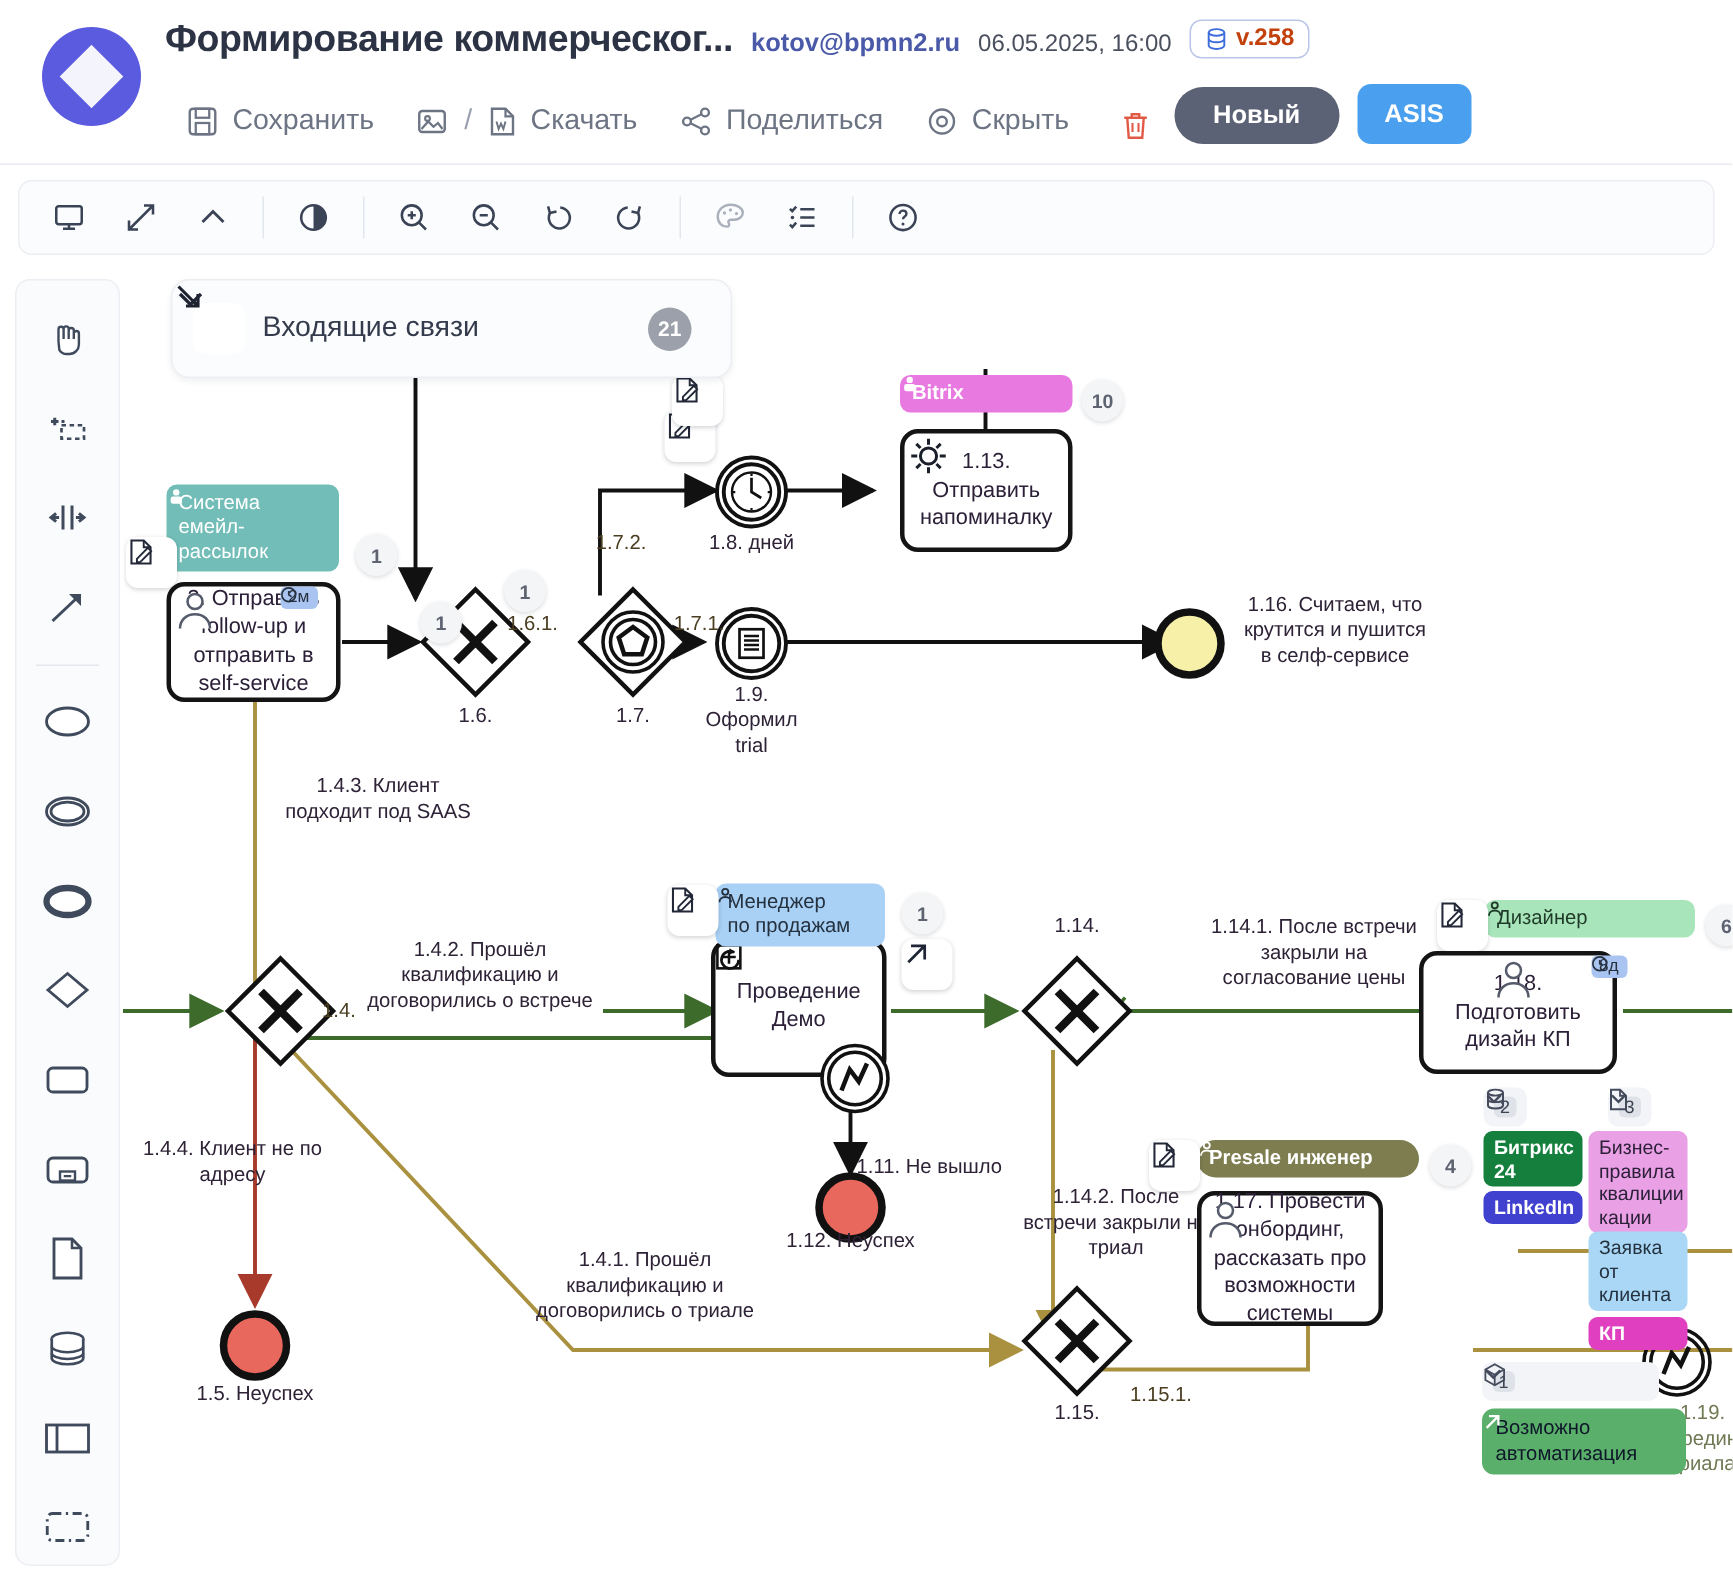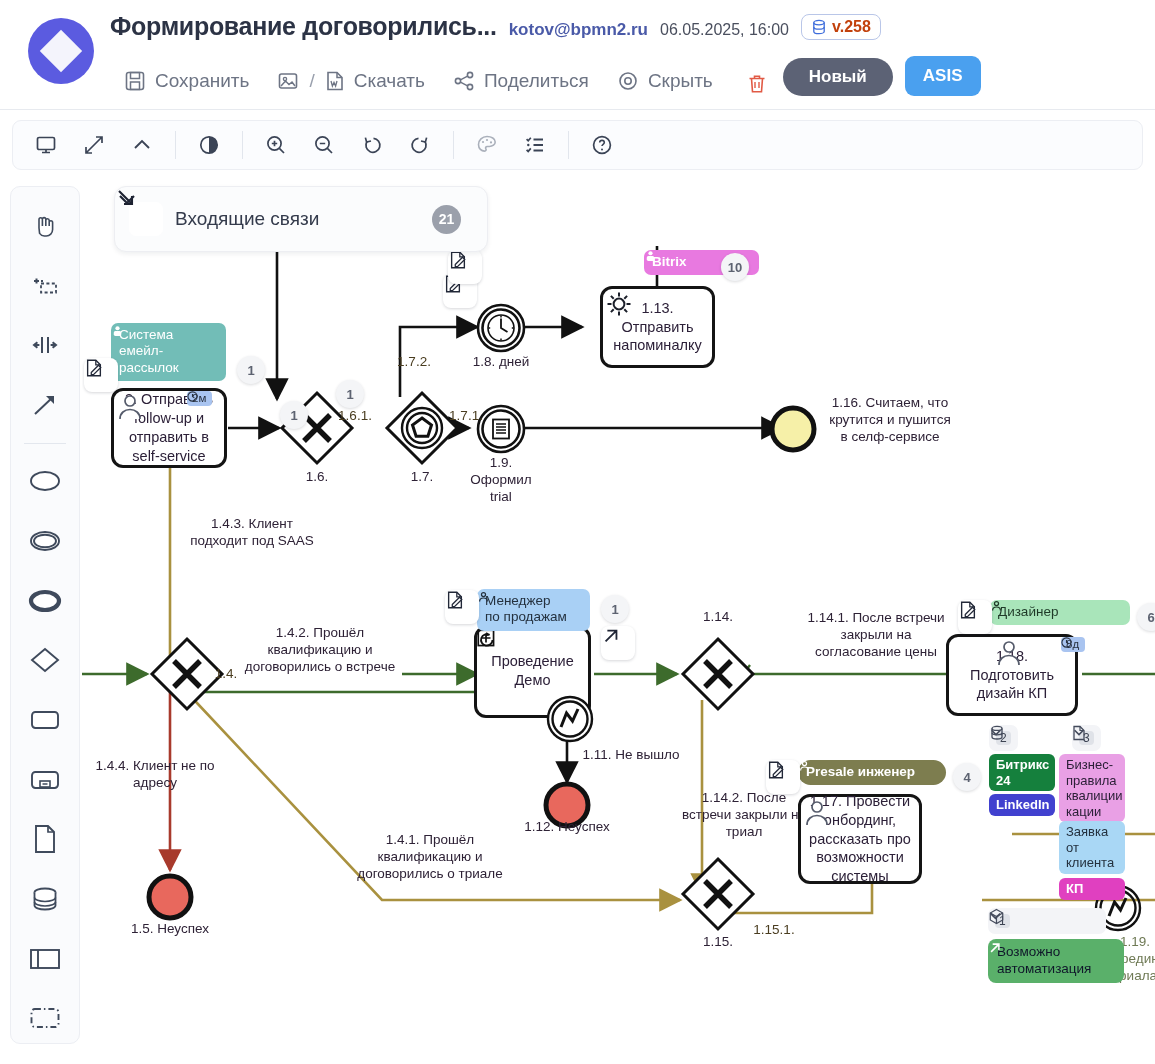--- a/index.html
+++ b/index.html
@@ -164,21 +164,21 @@
 
 <div class="header">
 
   <div class="logo-wrap">
     <div class="logo-circle">
       <div class="logo-diamond"></div>
     </div>
   </div>
 
   <div class="title-row">
-    <span class="doc-title">Формирование договорились...</span>
+    <span class="doc-title">Формирование коммерческог...</span>
     <span class="doc-author">kotov@bpmn2.ru</span>
     <span class="doc-date">06.05.2025, 16:00</span>
     <span class="version-chip">
       <svg width="16" height="16" viewBox="0 0 16 16">
         <ellipse cx="8" cy="3.6" rx="5.2" ry="2.2" fill="none" stroke="#3e6ddb" stroke-width="1.3"></ellipse>
         <path d="M2.8 3.6v8.8c0 1.2 2.3 2.2 5.2 2.2s5.2-1 5.2-2.2V3.6" fill="none" stroke="#3e6ddb" stroke-width="1.3"></path>
         <path d="M2.8 8c0 1.2 2.3 2.2 5.2 2.2s5.2-1 5.2-2.2" fill="none" stroke="#3e6ddb" stroke-width="1.3"></path>
       </svg>
       <span>v.258</span>
     </span>
@@ -537,21 +537,21 @@
   </svg>
   <div class="lbl dark" style="left:384px; top:172px; width:70px;">1.8. дней</div>
   <div class="badge-note" style="left:361px; top:92px;">
     <svg width="20" height="20" viewBox="0 0 22 22">
         <path d="M4 2.5h9l5 5v12H4z" fill="#fff" stroke="#222838" stroke-width="1.5"></path>
         <path d="M13 2.5v5h5" fill="none" stroke="#222838" stroke-width="1.4"></path>
         <path d="M8 16l8-8 2.4 2.4-8 8H8z" fill="#fff" stroke="#222838" stroke-width="1.4"></path>
       </svg>
   </div>
 
-  <div class="badge-role" style="left:518px; top:68px; width:115px; background:#e879e0; align-items:center;margin-left:44px;">
+  <div class="badge-role" style="left:518px; top:68px; width:115px; background:#e879e0; align-items:center;">
     <svg width="13" height="13" viewBox="0 0 16 16" style="flex:none">
       <circle cx="8" cy="4" r="2.6" fill="#fff"></circle>
         <rect x="3.4" y="7.4" width="9.2" height="6" rx="2" fill="#fff"></rect>
     </svg>
     <span style="font-weight:bold">Bitrix</span>
   </div>
   <div class="badge-note" style="left:366px; top:68px;">
     <svg width="20" height="20" viewBox="0 0 22 22">
         <path d="M4 2.5h9l5 5v12H4z" fill="#fff" stroke="#222838" stroke-width="1.5"></path>
         <path d="M13 2.5v5h5" fill="none" stroke="#222838" stroke-width="1.4"></path>
@@ -629,21 +629,21 @@
         <rect x="1.4" y="1.4" width="17" height="17" fill="none" stroke="#111" stroke-width="1.9"></rect>
         <path d="M10 5v10M5 10h10" stroke="#111" stroke-width="1.9"></path>
       </svg>
     </span>
   </div>
   <svg style="position:absolute;left:462px;top:511px;z-index:30" width="52" height="52" viewBox="0 0 52 52">
     <circle cx="26" cy="26" r="22" fill="#fff" stroke="#111" stroke-width="2.4"></circle>
     <circle cx="26" cy="26" r="17.5" fill="#fff" stroke="#111" stroke-width="2.4"></circle>
     <path d="M17 34l5.5-14 6 8 5.5-12" fill="none" stroke="#111" stroke-width="3"></path>
   </svg>
-  <div class="lbl dark" style="left:489px; top:565px; width:120px; text-align:center;">1.11. Не вышло</div>
+  <div class="lbl dark" style="left:489px; top:588px; width:120px; text-align:left;">1.11. Не вышло</div>
 
   <svg class="node" style="left:460px;top:598px" width="50" height="50" viewBox="0 0 50 50">
     <circle cx="25" cy="25" r="21" fill="#e8685d" stroke="#111" stroke-width="5"></circle>
   </svg>
   <div class="lbl dark" style="left:435px; top:637px; width:100px;">1.12. Неуспех</div>
 
   <svg class="node" style="left:596px;top:452px" width="80" height="80" viewBox="0 0 80 80">
     <path d="M40 5L75 40L40 75L5 40z" fill="#fff" stroke="#111" stroke-width="3"></path>
     <path d="M27 27l26 26M53 27L27 53" stroke="#111" stroke-width="5.4"></path>
   </svg>

